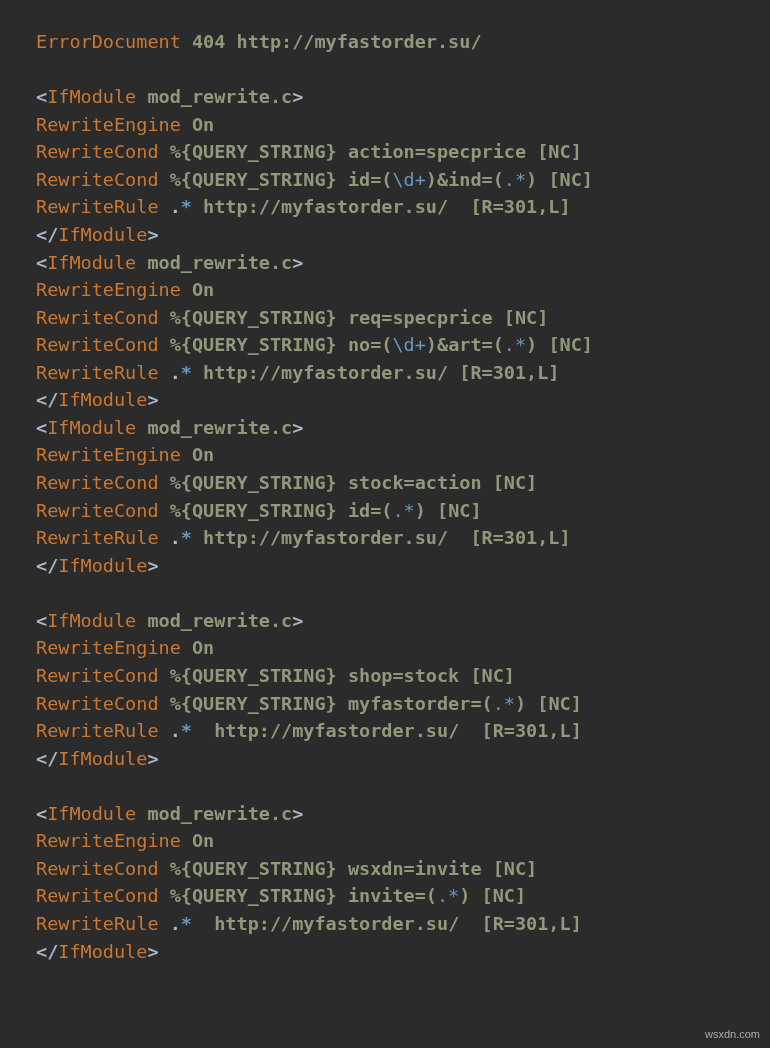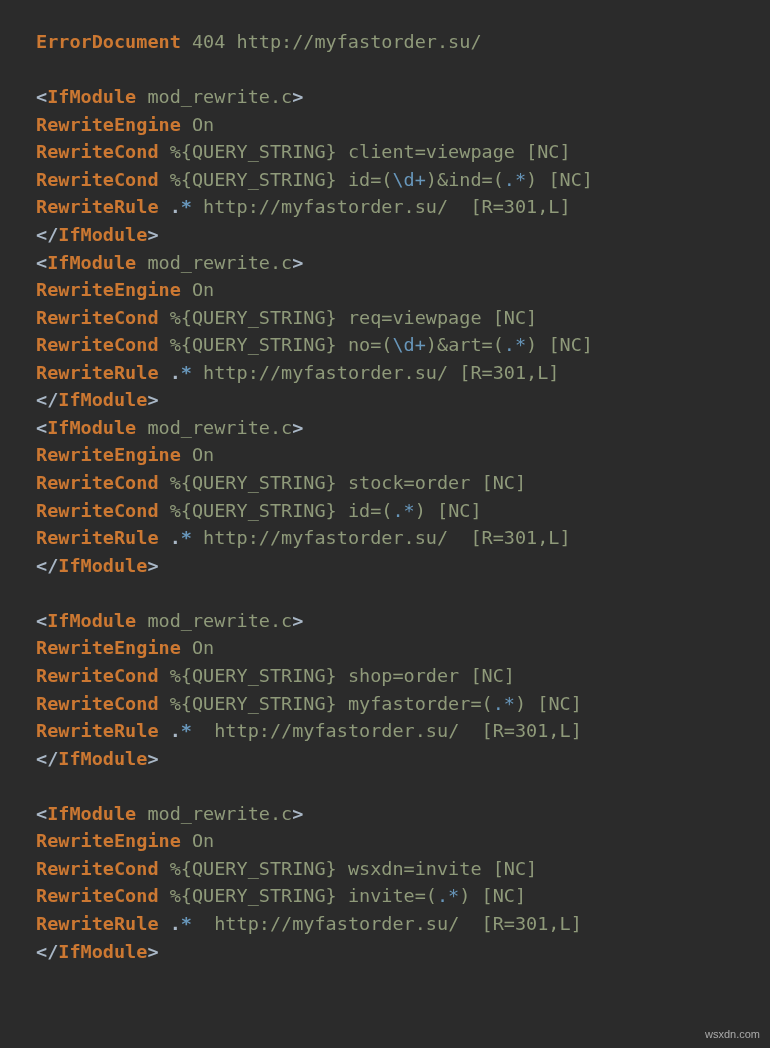--- a/index.html
+++ b/index.html
@@ -12,22 +12,22 @@
     font-size: 18.5px;
     line-height: 1.49;
     color: #a9b7c6;
     overflow: hidden;
     position: relative;
   }
   .code {
     padding: 28px 0 0 36px;
     white-space: pre;
   }
-  .kw   { color: #cc7832; font-weight: bold; } 
-  .txt  { color: #8f9a7a; }                    
+  .kw   { color: #cc7832; font-weight: normal; } 
+  .txt  { color: #8f9a7a; font-weight: bold; }                    
   .punc { color: #a9b7c6; font-weight: bold; } 
   .regex{ color: #6897bb; }                    
   .dotstar{ color: #a9b7c6; font-weight: bold;} 
   .star { color: #6897bb; font-weight: bold;}
   .watermark {
     position: absolute;
     bottom: 6px;
     right: 10px;
     font-size: 11px;
     color: #aaa;
@@ -35,40 +35,40 @@
     text-align: center;
   }
 </style>
 </head>
 <body>
 
 <div class="code"><span><span class="kw">ErrorDocument</span> <span class="txt">404 http://myfastorder.su/</span></span>
 <span></span>
 <span><span class="punc">&lt;</span><span class="kw">IfModule</span> <span class="txt">mod_rewrite.c</span><span class="punc">&gt;</span></span>
 <span><span class="kw">RewriteEngine</span> <span class="txt">On</span></span>
-<span><span class="kw">RewriteCond</span> <span class="txt">%{QUERY_STRING} client=viewpage [NC]</span></span>
+<span><span class="kw">RewriteCond</span> <span class="txt">%{QUERY_STRING} action=specprice [NC]</span></span>
 <span><span class="kw">RewriteCond</span> <span class="txt">%{QUERY_STRING} id=(</span><span class="regex">\d+</span><span class="txt">)&amp;ind=(</span><span class="regex">.*</span><span class="txt">) [NC]</span></span>
 <span><span class="kw">RewriteRule</span> <span class="dotstar">.</span><span class="star">*</span><span class="txt"> http://myfastorder.su/  [R=301,L]</span></span>
 <span><span class="punc">&lt;/</span><span class="kw">IfModule</span><span class="punc">&gt;</span></span>
 <span><span class="punc">&lt;</span><span class="kw">IfModule</span> <span class="txt">mod_rewrite.c</span><span class="punc">&gt;</span></span>
 <span><span class="kw">RewriteEngine</span> <span class="txt">On</span></span>
-<span><span class="kw">RewriteCond</span> <span class="txt">%{QUERY_STRING} req=viewpage [NC]</span></span>
+<span><span class="kw">RewriteCond</span> <span class="txt">%{QUERY_STRING} req=specprice [NC]</span></span>
 <span><span class="kw">RewriteCond</span> <span class="txt">%{QUERY_STRING} no=(</span><span class="regex">\d+</span><span class="txt">)&amp;art=(</span><span class="regex">.*</span><span class="txt">) [NC]</span></span>
 <span><span class="kw">RewriteRule</span> <span class="dotstar">.</span><span class="star">*</span><span class="txt"> http://myfastorder.su/ [R=301,L]</span></span>
 <span><span class="punc">&lt;/</span><span class="kw">IfModule</span><span class="punc">&gt;</span></span>
 <span><span class="punc">&lt;</span><span class="kw">IfModule</span> <span class="txt">mod_rewrite.c</span><span class="punc">&gt;</span></span>
 <span><span class="kw">RewriteEngine</span> <span class="txt">On</span></span>
-<span><span class="kw">RewriteCond</span> <span class="txt">%{QUERY_STRING} stock=order [NC]</span></span>
+<span><span class="kw">RewriteCond</span> <span class="txt">%{QUERY_STRING} stock=action [NC]</span></span>
 <span><span class="kw">RewriteCond</span> <span class="txt">%{QUERY_STRING} id=(</span><span class="regex">.*</span><span class="txt">) [NC]</span></span>
 <span><span class="kw">RewriteRule</span> <span class="dotstar">.</span><span class="star">*</span><span class="txt"> http://myfastorder.su/  [R=301,L]</span></span>
 <span><span class="punc">&lt;/</span><span class="kw">IfModule</span><span class="punc">&gt;</span></span>
 <span></span>
 <span><span class="punc">&lt;</span><span class="kw">IfModule</span> <span class="txt">mod_rewrite.c</span><span class="punc">&gt;</span></span>
 <span><span class="kw">RewriteEngine</span> <span class="txt">On</span></span>
-<span><span class="kw">RewriteCond</span> <span class="txt">%{QUERY_STRING} shop=order [NC]</span></span>
+<span><span class="kw">RewriteCond</span> <span class="txt">%{QUERY_STRING} shop=stock [NC]</span></span>
 <span><span class="kw">RewriteCond</span> <span class="txt">%{QUERY_STRING} myfastorder=(</span><span class="regex">.*</span><span class="txt">) [NC]</span></span>
 <span><span class="kw">RewriteRule</span> <span class="dotstar">.</span><span class="star">*</span><span class="txt">  http://myfastorder.su/  [R=301,L]</span></span>
 <span><span class="punc">&lt;/</span><span class="kw">IfModule</span><span class="punc">&gt;</span></span>
 <span></span>
 <span><span class="punc">&lt;</span><span class="kw">IfModule</span> <span class="txt">mod_rewrite.c</span><span class="punc">&gt;</span></span>
 <span><span class="kw">RewriteEngine</span> <span class="txt">On</span></span>
 <span><span class="kw">RewriteCond</span> <span class="txt">%{QUERY_STRING} wsxdn=invite [NC]</span></span>
 <span><span class="kw">RewriteCond</span> <span class="txt">%{QUERY_STRING} invite=(</span><span class="regex">.*</span><span class="txt">) [NC]</span></span>
 <span><span class="kw">RewriteRule</span> <span class="dotstar">.</span><span class="star">*</span><span class="txt">  http://myfastorder.su/  [R=301,L]</span></span>
 <span><span class="punc">&lt;/</span><span class="kw">IfModule</span><span class="punc">&gt;</span></span></div>

